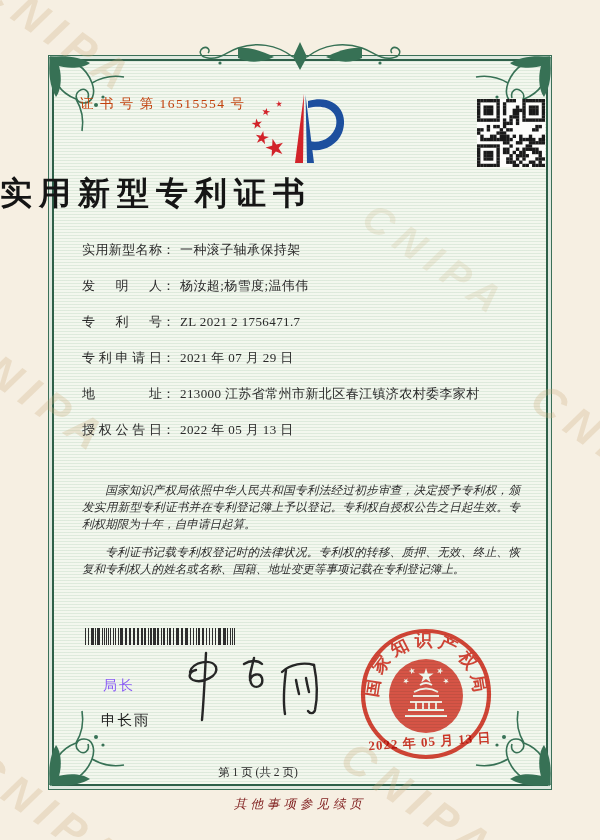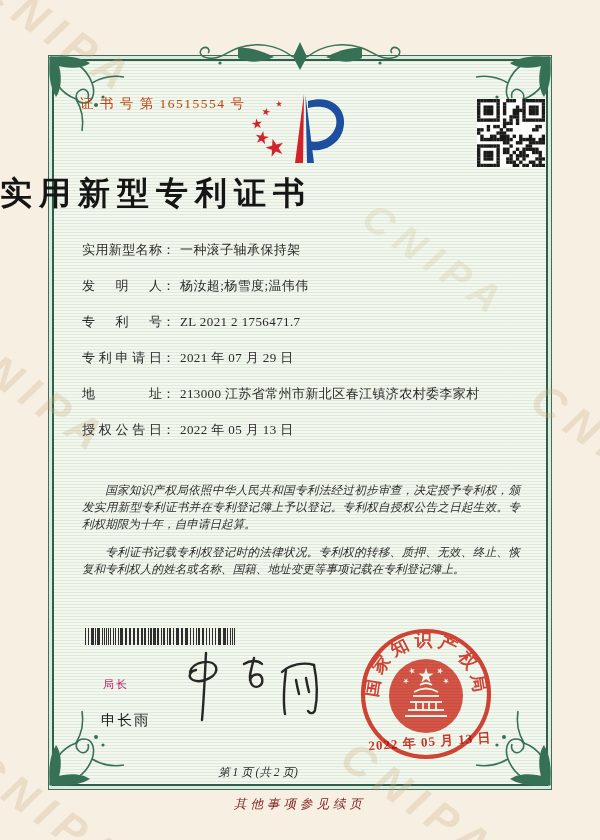--- a/index.html
+++ b/index.html
@@ -34,33 +34,33 @@
   .fvalue{letter-spacing:.4px}
   .frow.split{display:flex}
   .split-left{width:233px}
   
   .paras{position:absolute;left:82px;top:483px;width:438px;z-index:3;font-size:11.6px;
          line-height:16.8px;text-align:justify;font-style:italic;color:#2d2d2d}
   .paras p{margin:0 0 12px 0;text-indent:2em}
   
   .barcode{position:absolute;left:85px;top:628px;z-index:3}
   
-  .sig-title{position:absolute;left:103px;top:677px;font-size:11px;letter-spacing:2px;z-index:3;
-         font-family:"Liberation Sans","DejaVu Sans",sans-serif;color:#be185d}
+  .sig-title{position:absolute;left:103px;top:677px;font-size:14px;letter-spacing:2px;z-index:3;
+         font-family:"Liberation Sans","DejaVu Sans",sans-serif;color:#8b5cf6}
   .sig-name{position:absolute;left:101px;top:711px;font-size:14.5px;letter-spacing:2px;z-index:3;
          font-family:Liberation Serif, serif;color:#1d1d1d}
   .sig-script{position:absolute;left:178px;top:650px;z-index:3}
   
   .seal{position:absolute;left:356px;top:624px;z-index:4;mix-blend-mode:multiply;opacity:.93}
   .seal-date{position:absolute;left:360px;top:733px;width:140px;text-align:center;color:#d8392b;
          font-size:13px;letter-spacing:1px;font-weight:700;transform:rotate(-4deg);z-index:5;
          mix-blend-mode:multiply}
   
   .page-info{position:absolute;left:0;top:765px;width:516px;text-align:center;font-size:11.5px;
-         font-style:italic;z-index:3;color:#2d2d2d}
+         z-index:3;color:#2d2d2d}
   .cont-note{position:absolute;left:0;top:796px;width:600px;text-align:center;font-size:12.5px;
          letter-spacing:4px;font-style:italic;z-index:3;color:#7f1d1d}
 </style>
 </head>
 <body>
 
 <div class="page">
 
   <div class="wm" style="left:-32px;top:8px">CNIPA</div>
   <div class="wm inner" style="left:352px;top:238px;font-size:40px">CNIPA</div>

